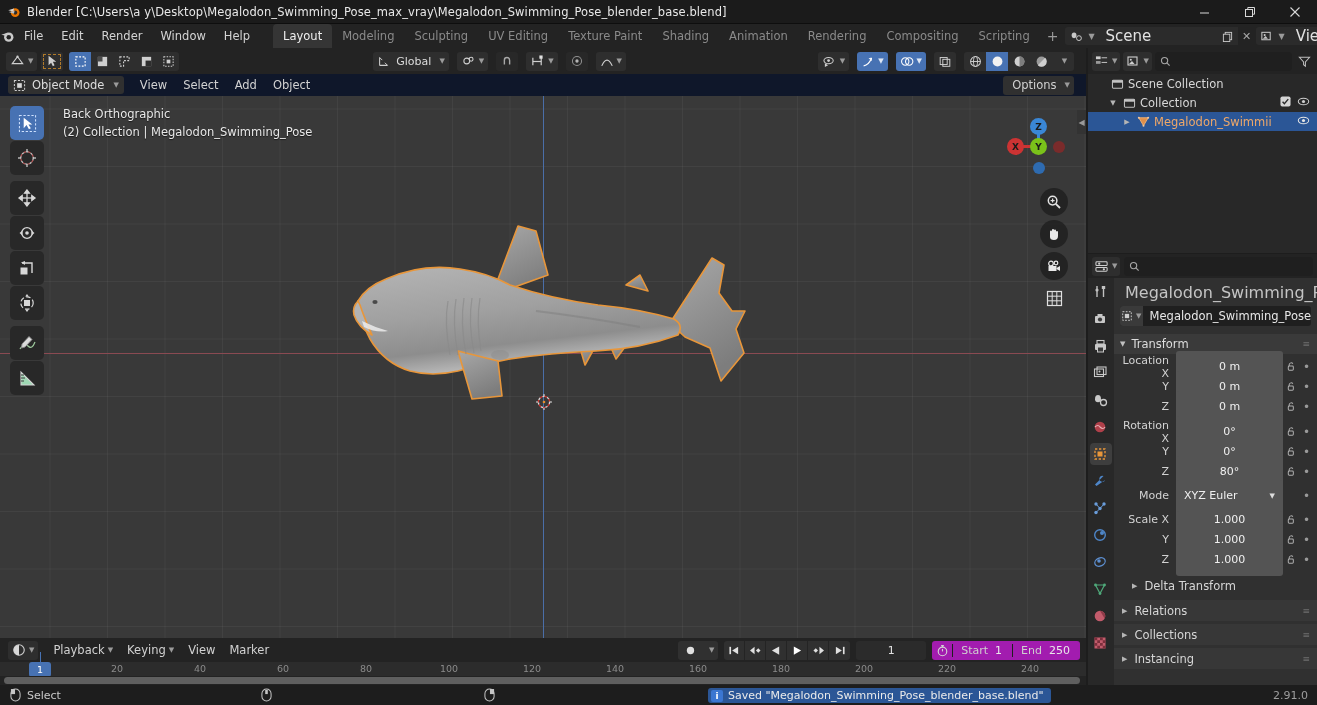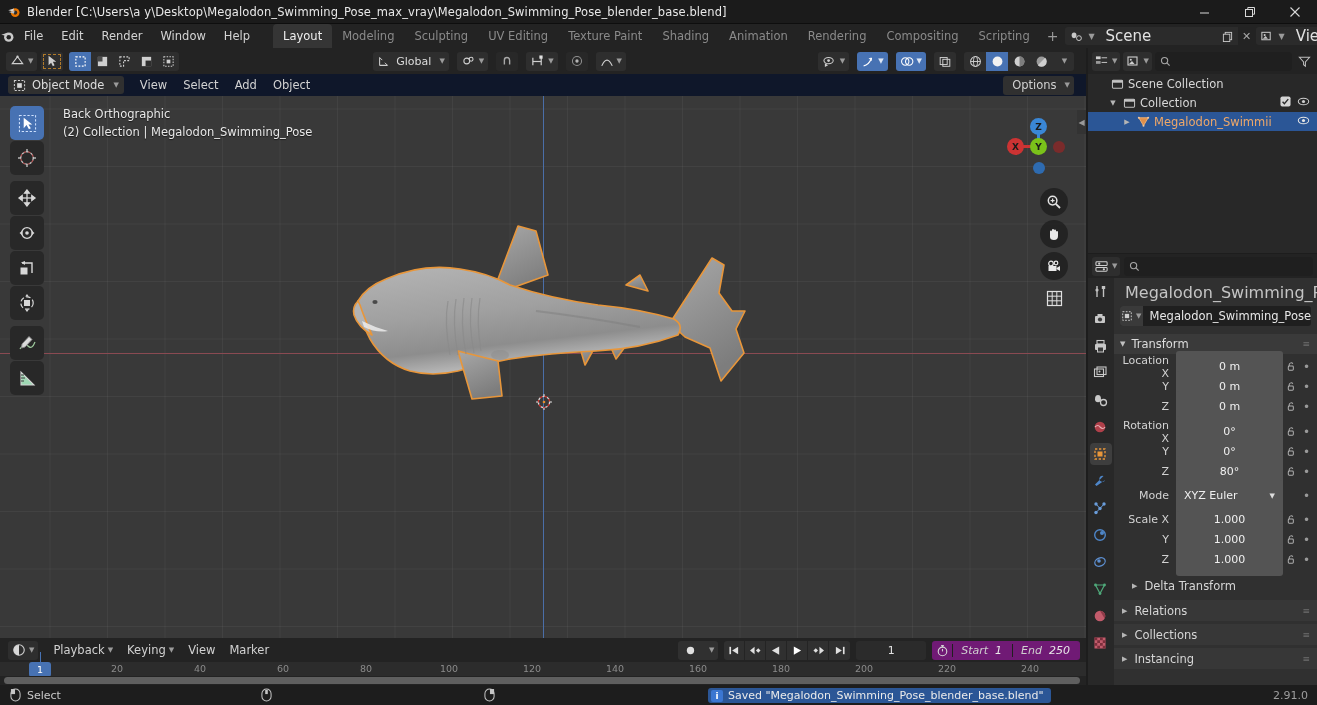--- a/index.html
+++ b/index.html
@@ -173,21 +173,21 @@
   .tl-controls { display: flex; align-items: center; margin-left: auto; padding-right: 6px; gap: 6px; }
   .rec-group { display: flex; background: #303030; border-radius: 3px; overflow: hidden; }
   .rec-group div { height: 19px; display: flex; align-items: center; justify-content: center; }
   .play-group { display: flex; background: #303030; border-radius: 3px; overflow: hidden; }
   .play-group .pb { width: 21px; height: 19px; display: flex; align-items: center; justify-content: center; border-right: 1px solid #242424; }
   .play-group .pb:last-child { border-right: none; }
   .num-field {
     height: 19px; background: #2b2b2b; border-radius: 3px; min-width: 70px;
     display: flex; align-items: center; justify-content: center; font-size: 11px; color: #e2e2e2;
   }
-  .range-group { display: flex; align-items: center; background: #701a75; border-radius: 3px; height: 19px; font-style: italic; }
+  .range-group { display: flex; align-items: center; background: #a21caf; border-radius: 3px; height: 19px; }
   .range-group .rg-lbl { padding: 0 7px 0 8px; font-size: 11px; color: #cfcfcf; }
   .range-group .rg-val { padding-right: 10px; font-size: 11px; color: #e8e8e8; }
   .range-group .sep { width: 1px; height: 13px; background: #1f1f1f; }
   .clock-ic { width: 20px; display: flex; align-items: center; justify-content: center; }
 
   .tl-ruler {
     position: relative; height: 14px; background: #2c2c2c; overflow: hidden;
   }
   .tl-tick {
     position: absolute; top: 1px; font-size: 9.5px; color: #8b8b8b; transform: translateX(-50%);

